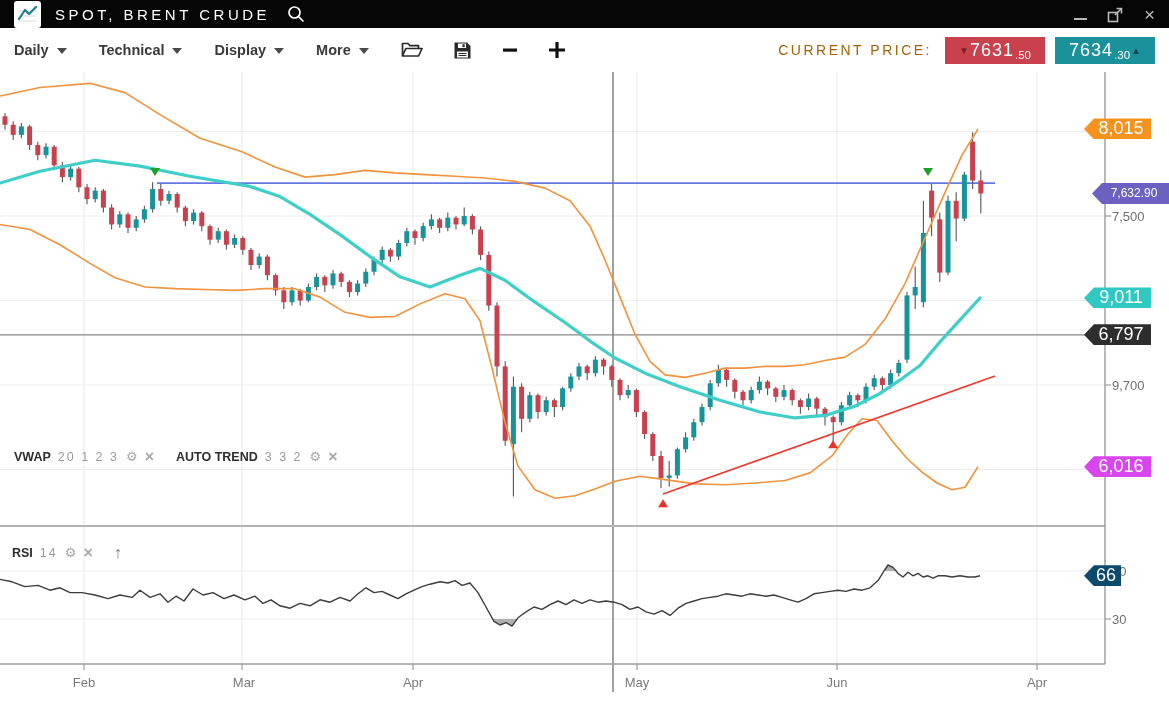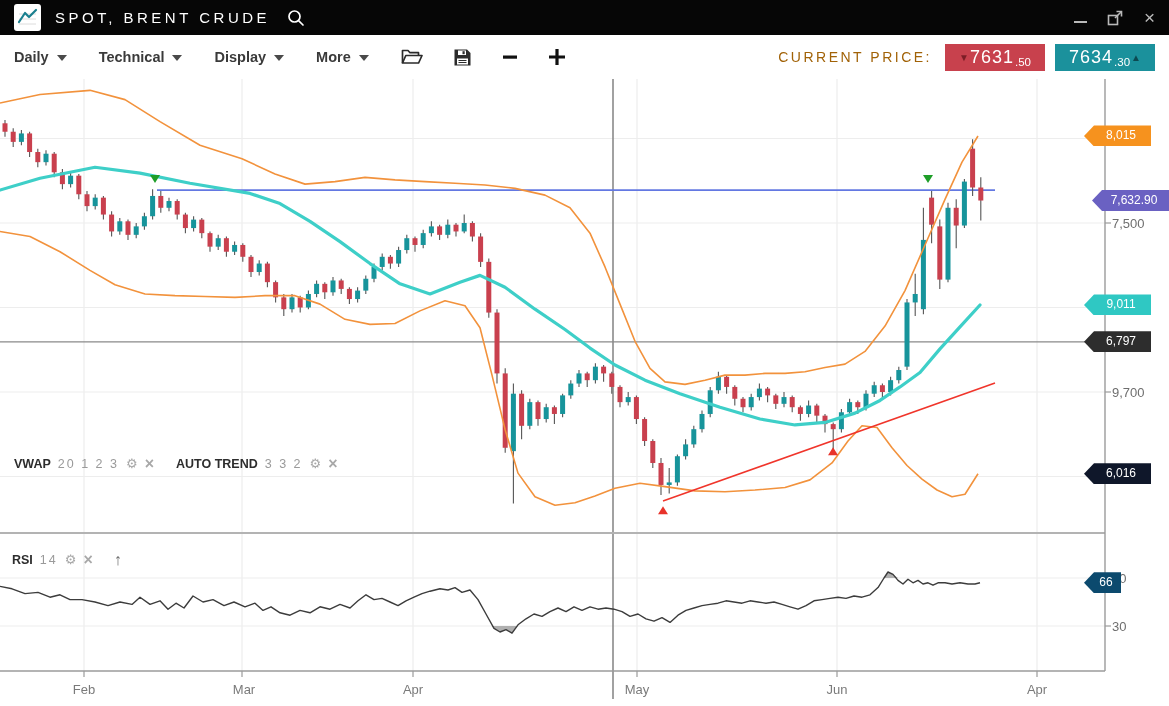--- a/index.html
+++ b/index.html
@@ -1,19 +1,19 @@
 <!DOCTYPE html>
 <html><head>
 <meta charset="utf-8">
 <style>
   html,body{margin:0;padding:0;background:#fff;width:1169px;height:706px;overflow:hidden;
     font-family:"Liberation Sans",sans-serif;-webkit-font-smoothing:antialiased;}
 
   
-  .titlebar{height:35px;background:#060606;display:flex;align-items:center;padding:0 14px;box-sizing:border-box;}
+  .titlebar{height:28px;background:#060606;display:flex;align-items:center;padding:0 14px;box-sizing:border-box;}
   .logo{width:27px;height:27px;background:#fff;border-radius:3px;margin-right:14px;display:flex;align-items:center;justify-content:center;flex:0 0 auto;}
   .app-title{color:#fff;font-size:15px;letter-spacing:3.5px;font-weight:400;}
   .tb-search{margin-left:16px;display:flex;align-items:center;cursor:pointer;}
   .win-controls{margin-left:auto;display:flex;align-items:center;gap:20px;}
   .win-btn{color:#b9b9b9;cursor:pointer;display:flex;align-items:center;}
   .min-bar{display:inline-block;width:13px;height:2px;background:#b9b9b9;margin-top:9px;}
   .close-x{font-size:19px;line-height:19px;color:#b9b9b9;font-weight:400;}
 
   
   .toolbar{height:44px;display:flex;align-items:center;padding:0 14px;box-sizing:border-box;background:#fff;}
@@ -33,21 +33,21 @@
   .chart{position:relative;width:1169px;height:622px;background:#fff;}
   .chart svg{position:absolute;left:0;top:0;}
   .ind-row{position:absolute;display:flex;align-items:center;gap:7px;font-size:12.5px;z-index:5;}
   .ind-name{font-weight:700;color:#2d2d2d;font-size:12.5px;}
   .ind-params{color:#9a9a9a;letter-spacing:2px;}
   .mini-icon{color:#a8a8a8;font-size:13px;cursor:pointer;line-height:12px;}
   .mini-x{color:#a8a8a8;font-size:16px;font-weight:700;cursor:pointer;line-height:12px;}
   .rsi-up-arrow{color:#6e6e6e;font-size:16px;margin-left:14px;cursor:pointer;}
   .yaxis-label{position:absolute;left:1112px;color:#6e6e6e;font-size:13px;transform:translateY(-50%);z-index:3;}
   .xaxis-label{position:absolute;color:#7a7a7a;font-size:13px;transform:translateX(-50%);top:603px;z-index:3;}
-  .axis-badge{position:absolute;left:1084px;width:60px;height:21px;line-height:21px;color:#fff;font-size:12px;
+  .axis-badge{position:absolute;left:1084px;width:60px;height:21px;line-height:21px;color:#fff;font-size:18px;
     text-align:center;clip-path:polygon(10px 0,100% 0,100% 100%,10px 100%,0 50%);padding-left:7px;box-sizing:content-box;z-index:4;}
 </style>
 </head>
 <body>
 
 <div class="titlebar">
   <div class="logo">
     <svg width="23" height="23" viewBox="0 0 23 23">
       <line x1="3" y1="8" x2="20" y2="8" stroke="#dcdcdc" stroke-width="1"></line>
       <line x1="3" y1="13" x2="20" y2="13" stroke="#dcdcdc" stroke-width="1"></line>
@@ -456,15 +456,15 @@
     <div class="xaxis-label" style="left: 84px;">Feb</div>
     <div class="xaxis-label" style="left: 244px;">Mar</div>
     <div class="xaxis-label" style="left: 413px;">Apr</div>
     <div class="xaxis-label" style="left: 637px;">May</div>
     <div class="xaxis-label" style="left: 837px;">Jun</div>
     <div class="xaxis-label" style="left: 1037px;">Apr</div>
     <div class="axis-badge" style="top: 46.465px; background: rgb(246, 146, 30);">8,015</div>
     <div class="axis-badge" style="top: 111.023px; background: rgb(106, 97, 194); width: 70px; left: 1092px; font-size: 12px;">7,632.90</div>
     <div class="axis-badge" style="top: 215.465px; background: rgb(47, 200, 195);">9,011</div>
     <div class="axis-badge" style="top: 252.307px; background: rgb(45, 45, 45);">6,797</div>
-    <div class="axis-badge" style="top: 384.296px; background: #0f172a;">6,016</div>
+    <div class="axis-badge" style="top: 384.296px; background: #d946ef;">6,016</div>
     <div class="axis-badge" style="top: 493.3px; background: #0c4a6e; width: 30px;">66</div>
   </div>
 
 </body></html>

